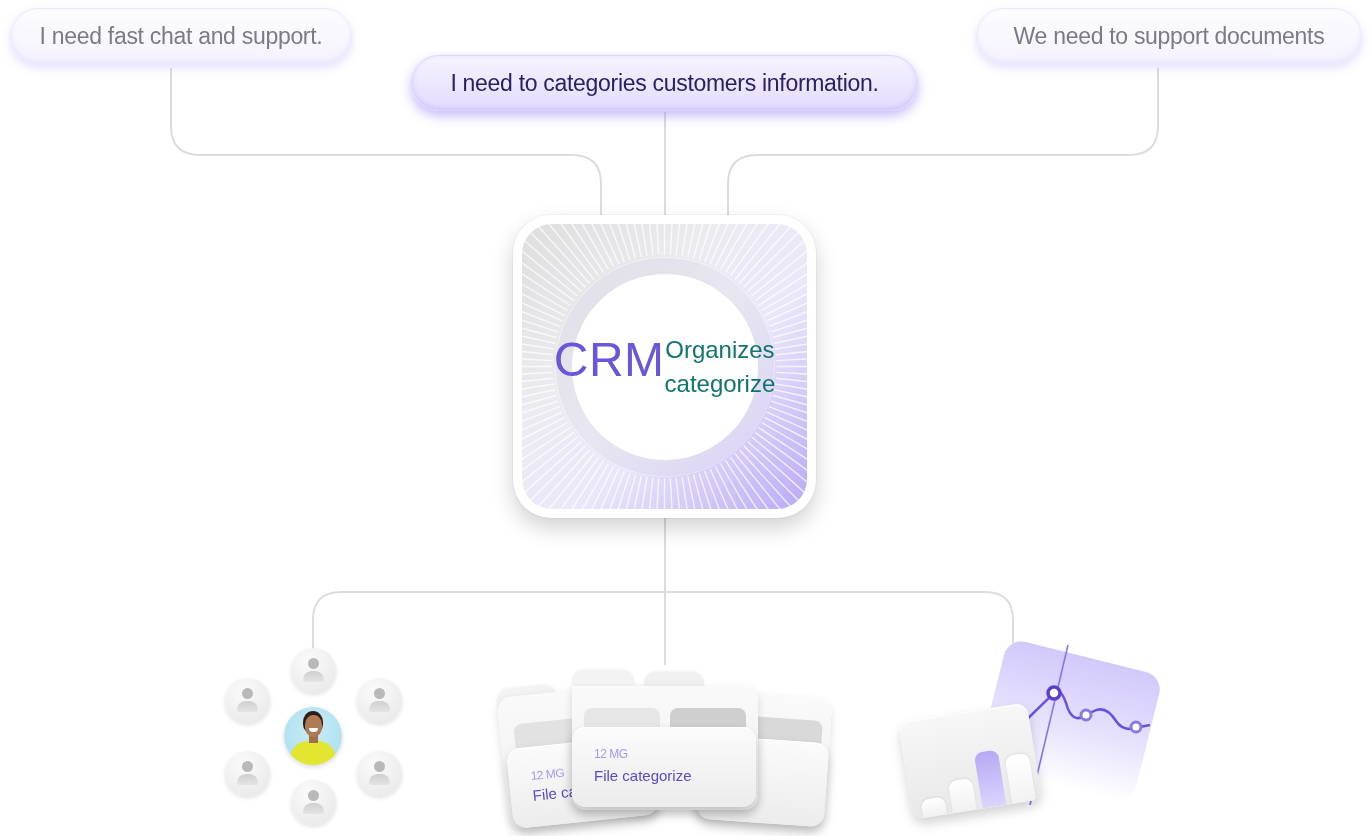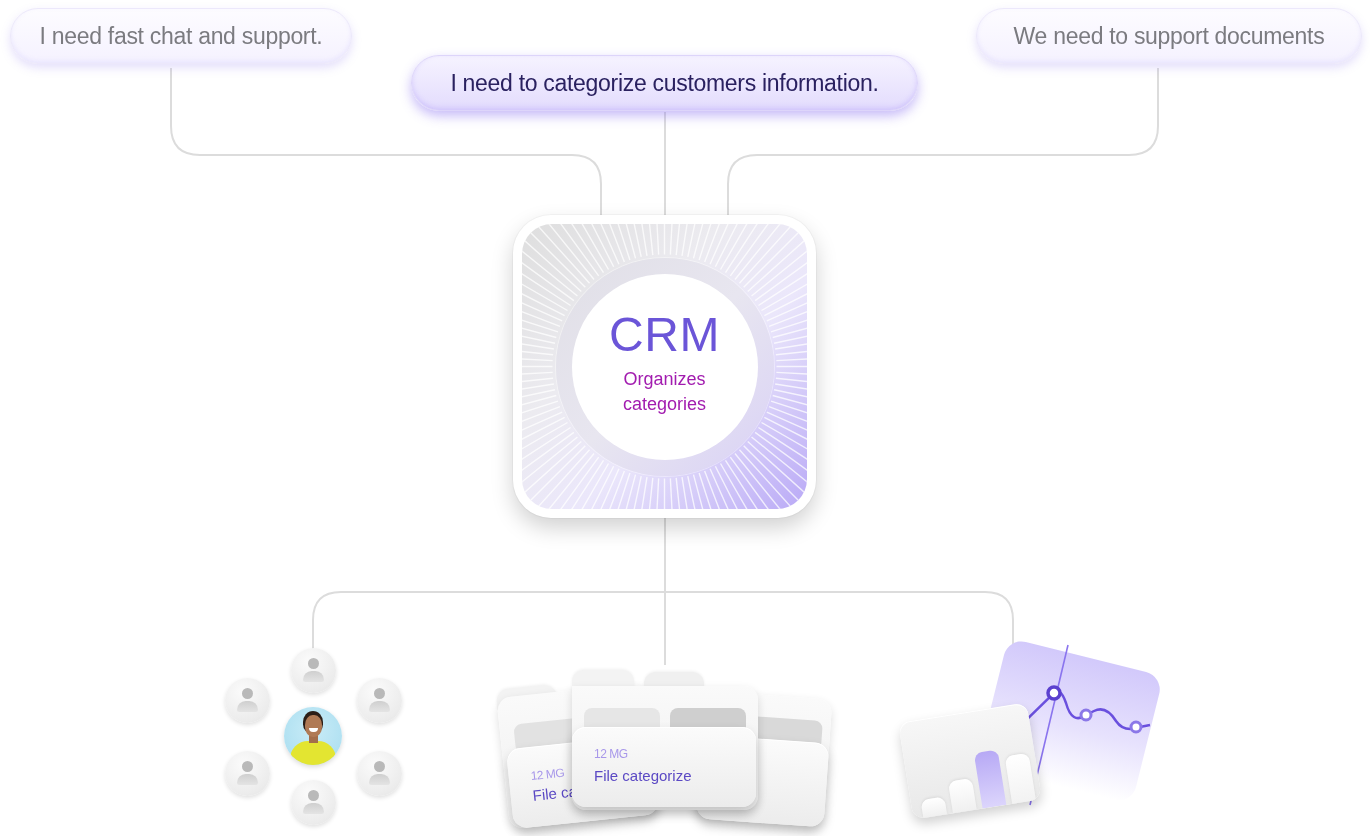--- a/index.html
+++ b/index.html
@@ -39,24 +39,24 @@
   .rays { position: absolute; left: 0; top: 0; width: 100%; height: 100%; }
   .ring {
     position: absolute; left: 50%; top: 50%; width: 218px; height: 218px; margin: -109px 0 0 -109px;
     border-radius: 50%;
     background: linear-gradient(135deg, #e0dfe6 0%, #e8e6f0 50%, #d9d1f6 100%);
     box-shadow: 0 0 0 1px rgba(255,255,255,0.4);
   }
   .core {
     position: absolute; left: 50%; top: 50%; width: 186px; height: 186px; margin: -93px 0 0 -93px;
     border-radius: 50%; background: #ffffff;
-    display: flex; flex-direction: column; align-items: center; justify-content: center;
+    display: flex; flex-direction: row; align-items: center; justify-content: center;
   }
   .crm-title { font-size: 48px; color: #6b55d8; letter-spacing: 0.5px; line-height: 1; margin-bottom: 8px; margin-top: -6px; }
-  .crm-sub { font-size: 18px; color: #a21caf; line-height: 1.38; text-align: center; }
+  .crm-sub { font-size: 24px; color: #0f766e; line-height: 1.38; text-align: center; }
 
   
   .person {
     position: absolute; width: 45px; height: 45px; border-radius: 50%;
     background: radial-gradient(circle at 40% 30%, #fbfbfb 0%, #ececec 70%, #e2e2e2 100%);
     box-shadow: 0 2px 4px rgba(0,0,0,0.12);
   }
   .person .head { position: absolute; left: 17px; top: 10px; width: 11px; height: 11px; border-radius: 50%; background: #b9b9b9; }
   .person .body { position: absolute; left: 12px; top: 23px; width: 21px; height: 11px; border-radius: 11px 11px 3px 3px; background: linear-gradient(180deg,#cfcfcf,#e4e4e4); }
   .featured {
@@ -131,21 +131,21 @@
   <line x1="665" y1="140" x2="665" y2="181" stroke="url(#gv)" stroke-width="2"></line>
   <line x1="665" y1="520" x2="665" y2="558" stroke="url(#gv)" stroke-width="2"></line>
   <line x1="440" y1="592" x2="475" y2="592" stroke="url(#ghl)" stroke-width="2.5"></line>
   <line x1="848" y1="592" x2="887" y2="592" stroke="url(#ghr)" stroke-width="2.5"></line>
 </svg>
 
 <div class="pill" id="pill-left">
   <span>I need fast chat and support.</span>
 </div>
 <div class="pill primary" id="pill-center">
-  <span>I need to categorize customers information.</span>
+  <span>I need to categories customers information.</span>
 </div>
 <div class="pill" id="pill-right">
   <span>We need to support documents</span>
 </div>
 
 <div class="crm-card">
   <div class="crm-inner">
     <svg class="rays" id="rays" viewBox="0 0 285 285">
         <line x1="254.5" y1="142.5" x2="362.5" y2="142.5" stroke="rgba(255,255,255,0.75)" stroke-width="1.4"></line>
         <line x1="254.34650789251225" y1="148.3616270992097" x2="362.1984976460062" y2="154.01391037344763" stroke="rgba(255,255,255,0.75)" stroke-width="1.4"></line>
@@ -266,21 +266,21 @@
         <line x1="252.05253128218624" y1="119.2138906284109" x2="357.6924721614372" y2="96.75942802009283" stroke="rgba(255,255,255,0.75)" stroke-width="1.4"></line>
         <line x1="253.12109414665542" y1="124.97933991549411" x2="359.7914349309303" y2="108.08441769114916" stroke="rgba(255,255,255,0.75)" stroke-width="1.4"></line>
         <line x1="253.8864522812466" y1="130.79281211402272" x2="361.2948169810201" y2="119.50373808111605" stroke="rgba(255,255,255,0.75)" stroke-width="1.4"></line>
         <line x1="254.34650789251228" y1="136.63837290079033" x2="362.1984976460063" y2="130.98608962655243" stroke="rgba(255,255,255,0.75)" stroke-width="1.4"></line>
       </svg>
     <div class="ring"></div>
     <div class="core">
       <div class="crm-title">CRM</div>
       <div class="crm-sub">
         <div>Organizes</div>
-        <div>categories</div>
+        <div>categorize</div>
       </div>
     </div>
   </div>
 </div>
 
 <div>
   <div class="person" style="left:291px;top:648px;">
       <div class="head"></div>
       <div class="body"></div>
     </div>

